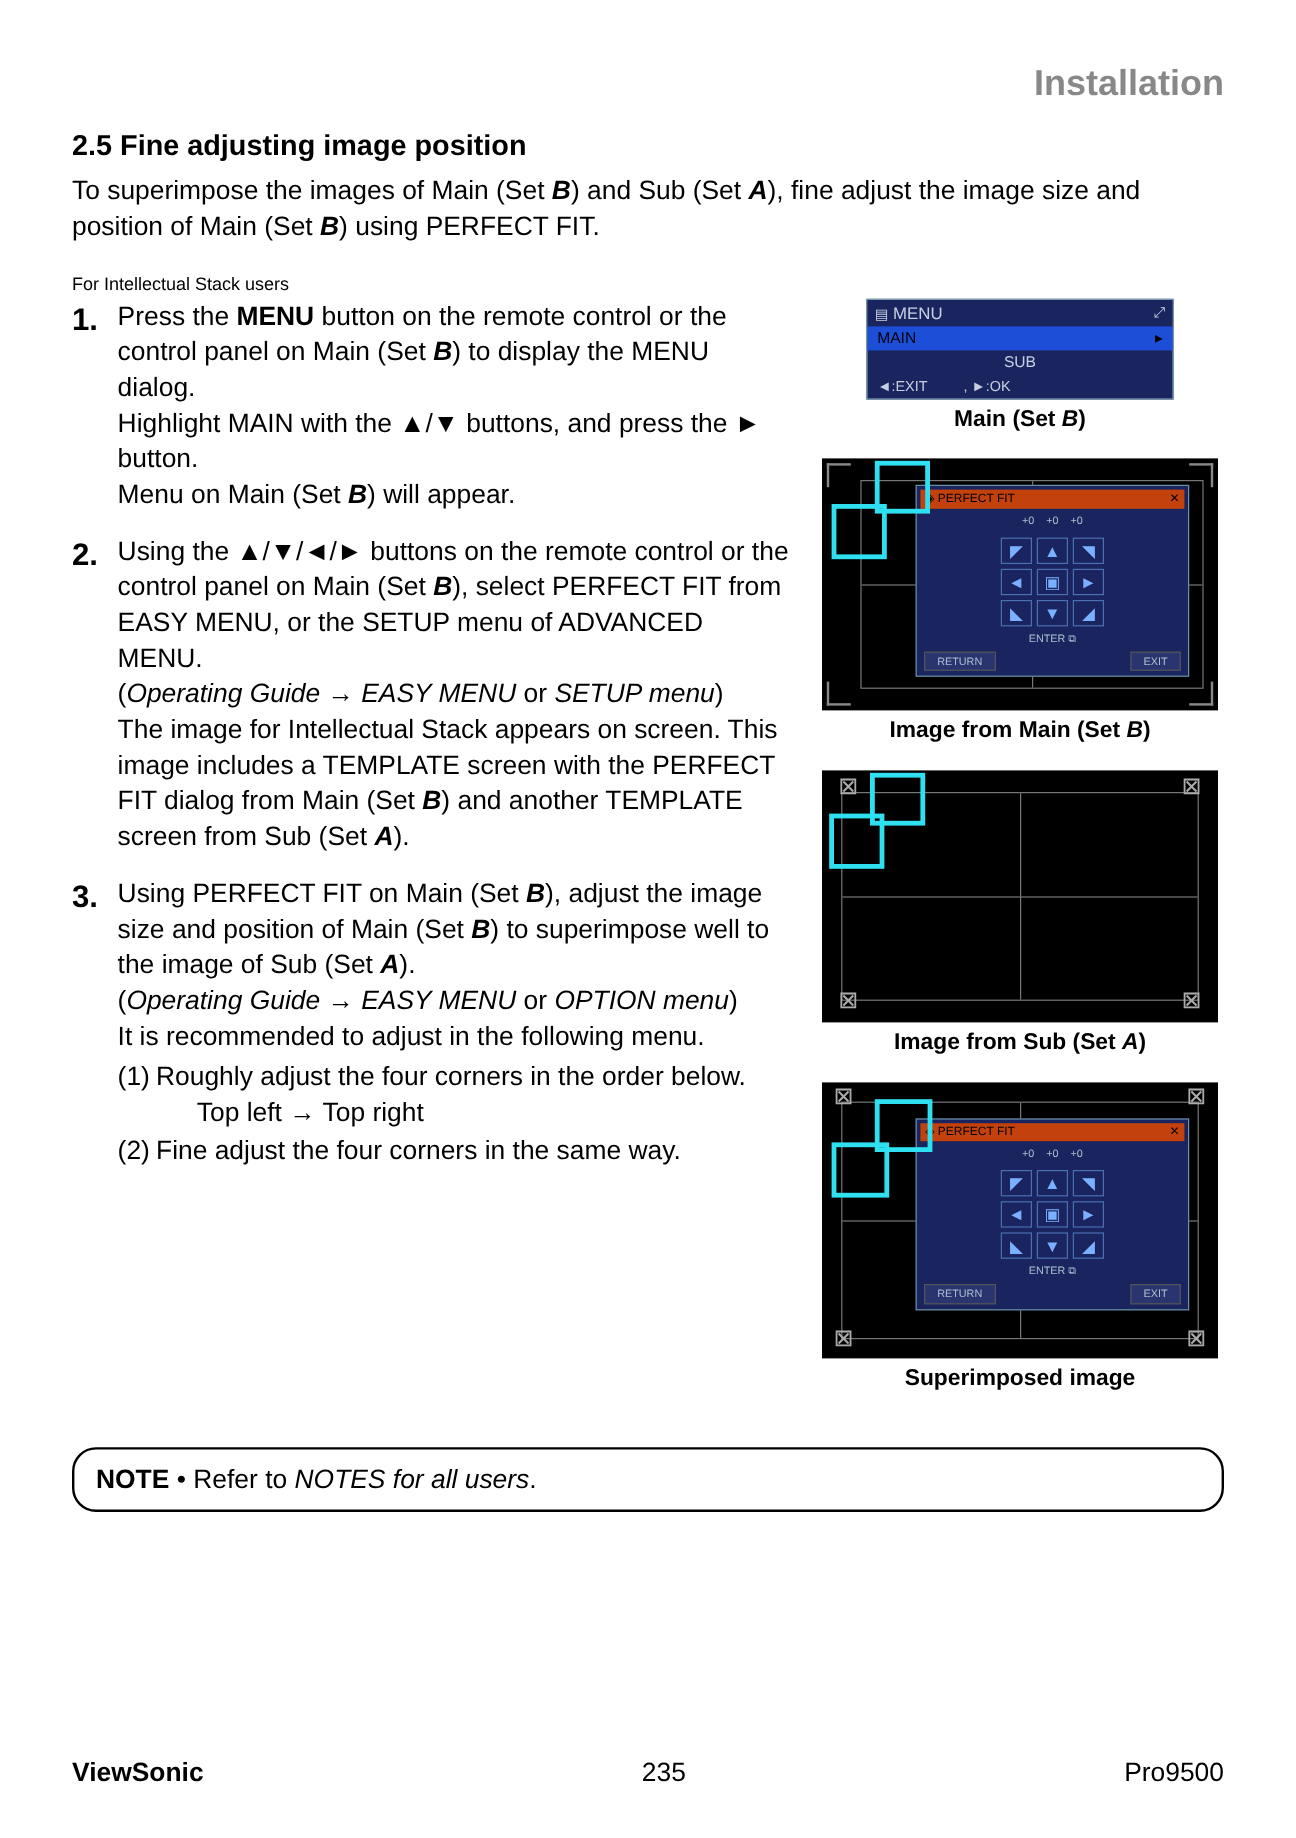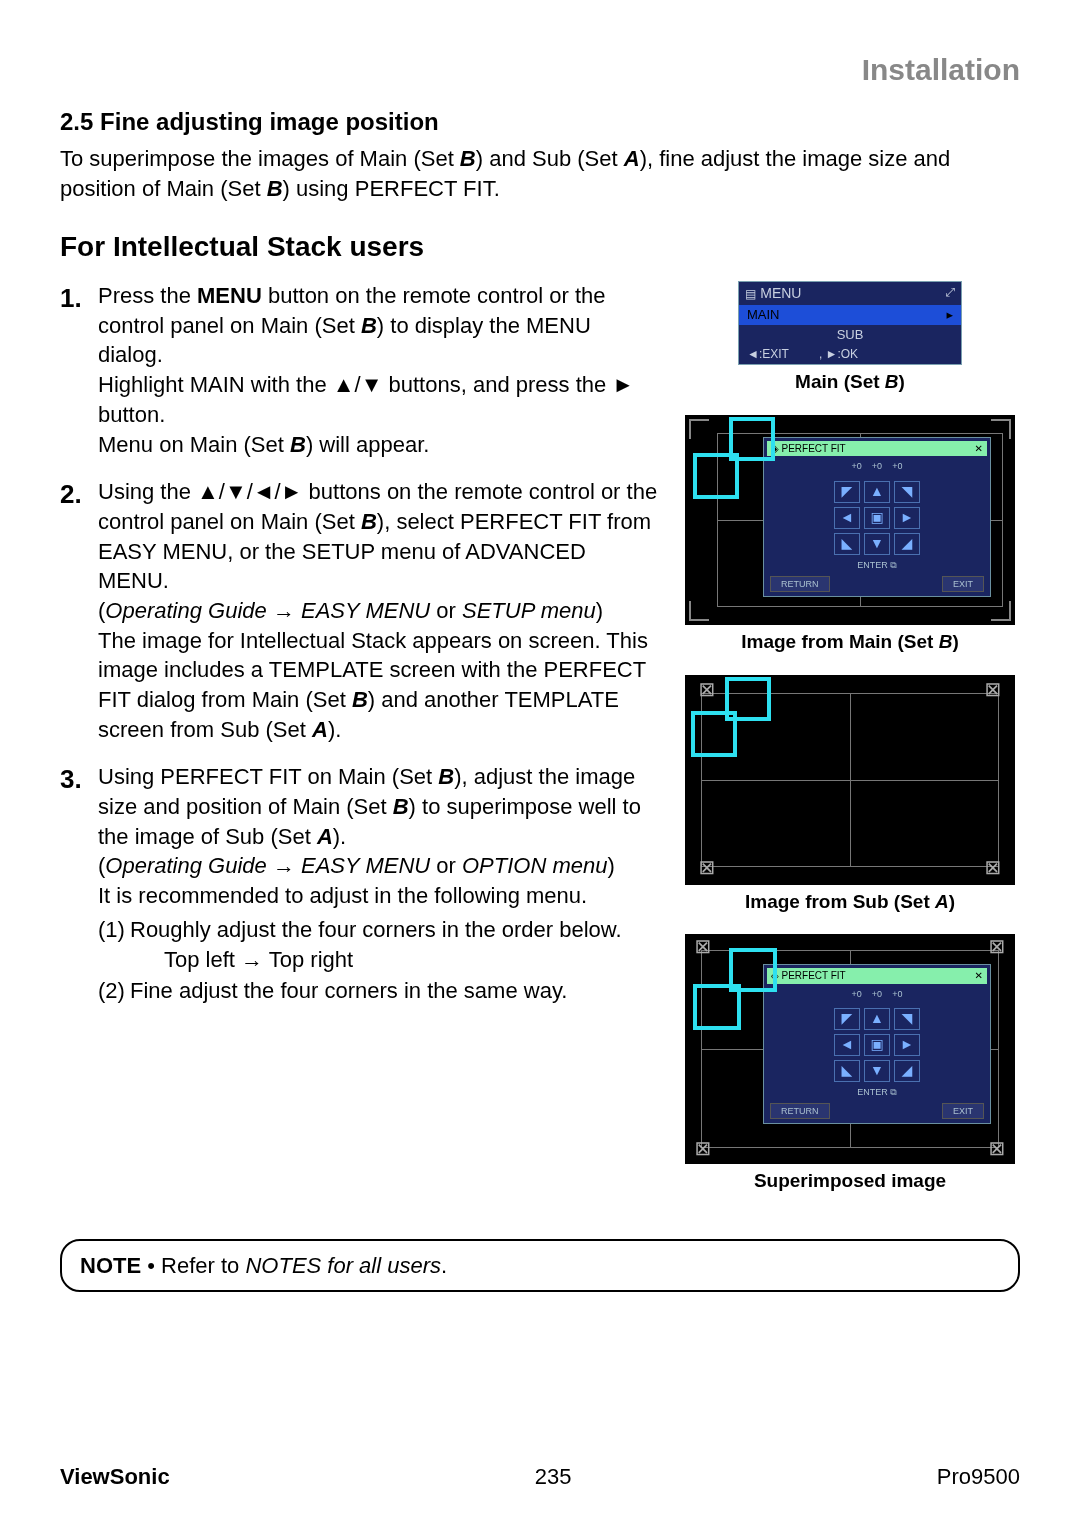--- a/index.html
+++ b/index.html
@@ -26,23 +26,22 @@
   .section-title {
     font-size: 24px;
     font-weight: bold;
     margin-bottom: 6px;
   }
   .intro {
     font-size: 22px;
     margin-bottom: 25px;
   }
   .subheading {
-    font-size: 28px;
-    font-weight: bold;
-    margin-bottom: 15px;
+    font-size: 15px;
+    font-weight: normal;
   }
   .columns {
     display: flex;
     gap: 20px;
   }
   .col-left { flex: 1 1 58%; }
   .col-right { flex: 0 0 340px; }
 
   ol.steps { list-style: none; padding-left: 0; }
   ol.steps > li {
@@ -81,21 +80,21 @@
   }
   .footer .fl { font-weight: bold; }
 
   
   .diagram-block { margin-bottom: 20px; text-align:center; }
   .caption { font-weight: bold; font-size: 19px; margin-top:4px; }
 
   .menu-box {
     background: #1a2560;
     border: 1px solid #7aa0b0;
-    width: 224px;
+    width: 256px;
     margin: 0 auto;
     color: #c8d0e0;
     font-size: 14px;
     font-family: Arial, sans-serif;
   }
   .menu-top {
     display:flex; justify-content:space-between;
     padding: 2px 6px;
     background:#1a2560;
   }
@@ -132,21 +131,21 @@
   .template-inner.lines::after { top:50%; left:0; right:0; height:1px; }
 
   .pf-dialog {
     position:absolute;
     top:22px; left:78px;
     width: 228px; height: 160px;
     background:#1a2560;
     border:1px solid #6a90a0;
   }
   .pf-dialog .pf-title {
-    background:#86efac; color:#000;
+    background:#c2410c; color:#000;
     font-size:10px; padding:1px 4px;
     margin:3px;
     display:flex; justify-content:space-between;
   }
   .pf-grid {
     display:grid;
     grid-template-columns: repeat(3, 26px);
     grid-auto-rows: 22px;
     gap:4px;
     justify-content:center;

